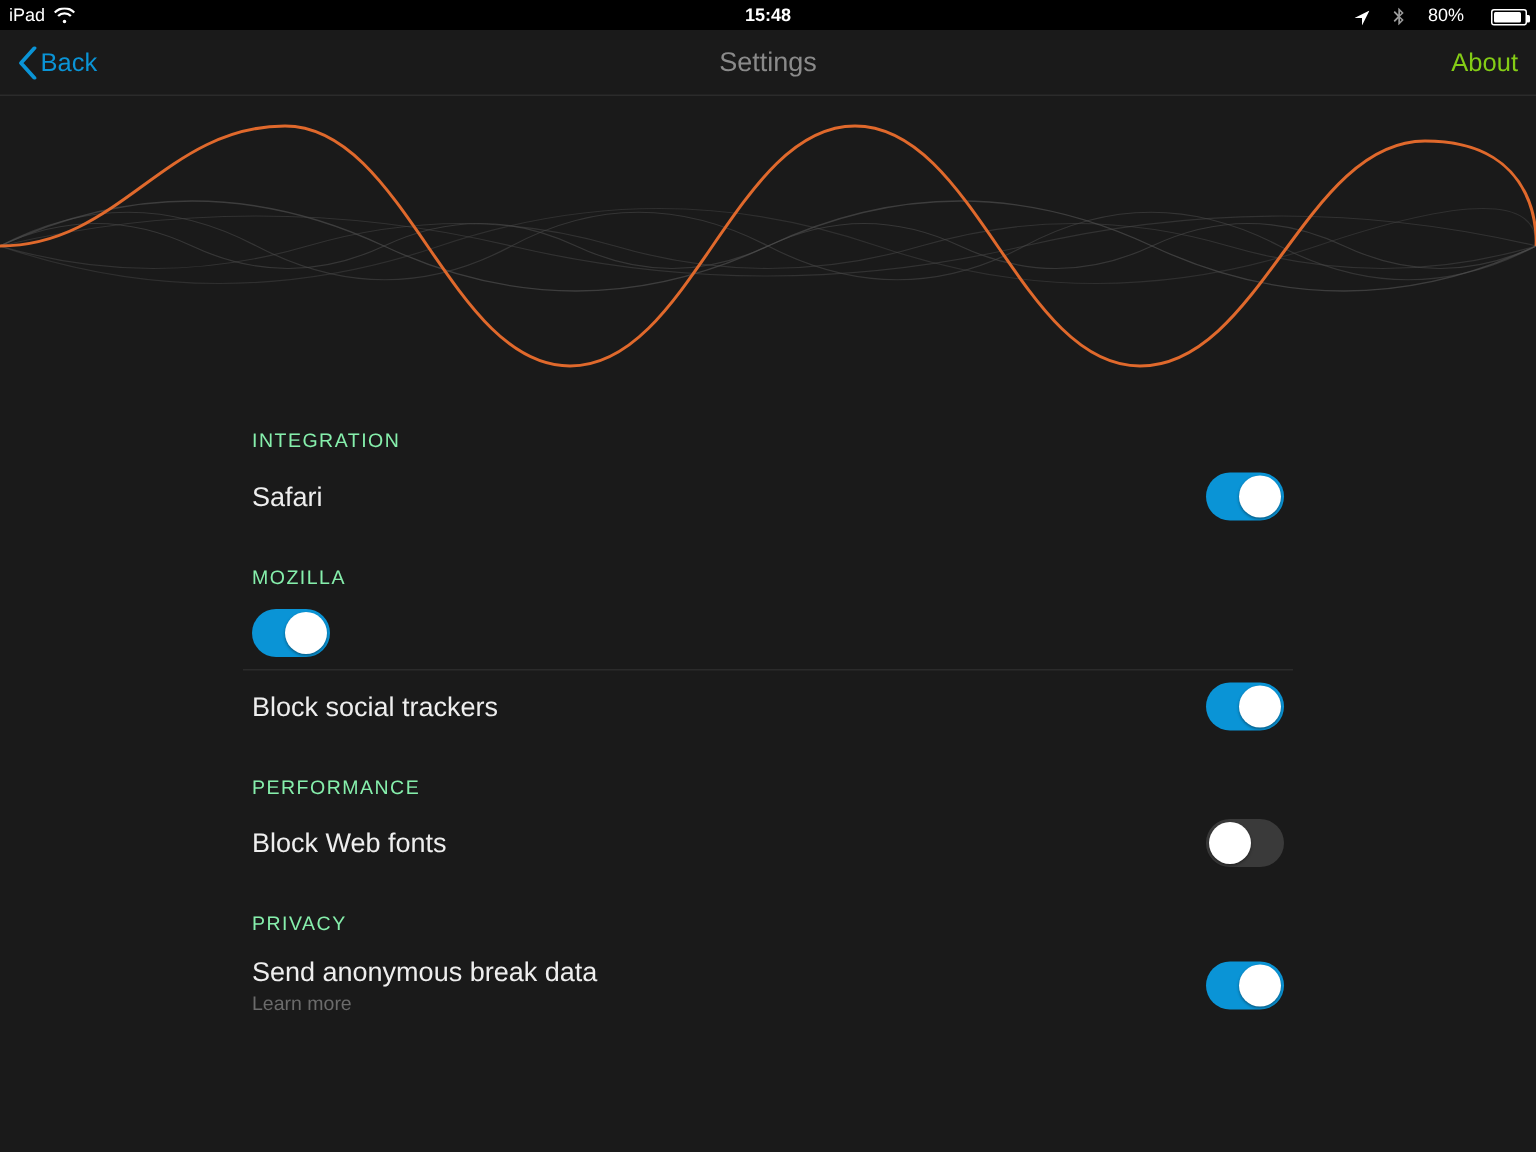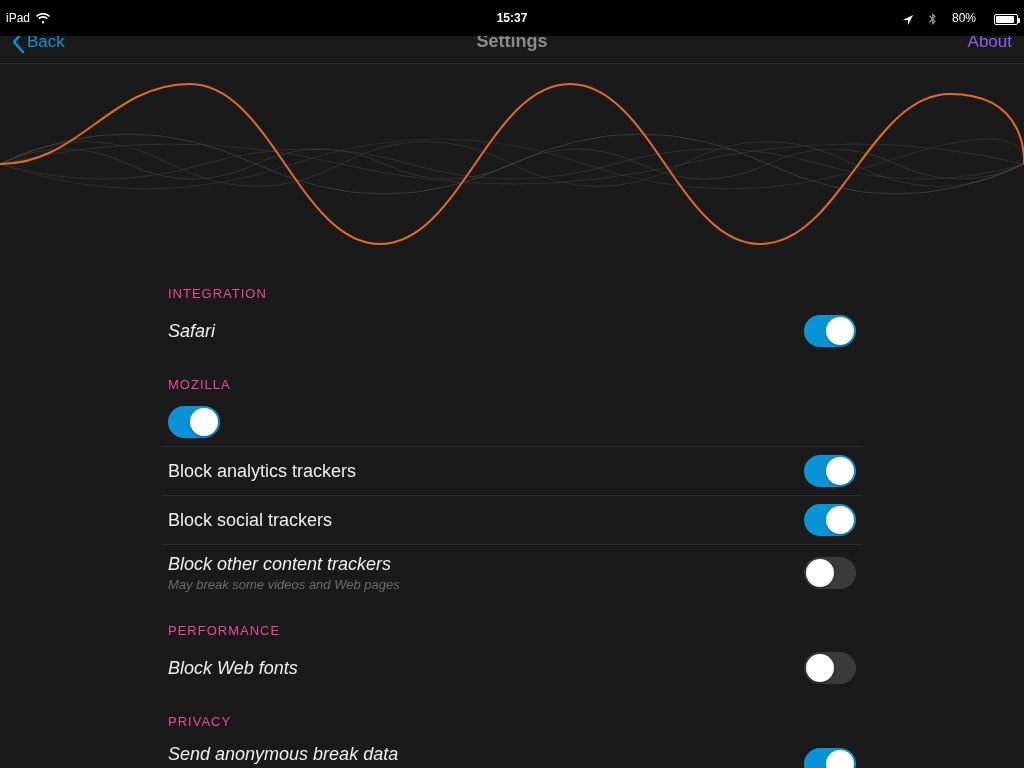--- a/index.html
+++ b/index.html
@@ -10,21 +10,21 @@
     font-family: -apple-system, "Helvetica Neue", Helvetica, Arial, sans-serif;
     color: #fff;
     overflow: hidden;
     position: relative;
   }
 
   
   .status-bar {
     position: absolute;
     top: 0; left: 0; right: 0;
-    height: 36px;
+    height: 20px;
     display: flex;
     align-items: center;
     font-size: 12px;
     font-weight: 500;
     color: #fff;
     background: #000;
     padding: 0 6px;
     z-index: 30;
   }
   .status-left { display: flex; align-items: center; gap: 6px; }
@@ -81,25 +81,25 @@
     font-size: 17px;
     gap: 2px;
     cursor: pointer;
   }
   .nav-back svg { display: block; }
   .nav-title {
     position: absolute;
     left: 50%; transform: translateX(-50%);
     color: #8a8a8a;
     font-size: 18px;
-    font-weight: 700;
+    font-weight: 400;
   }
   .nav-about {
     margin-left: auto;
-    color: #8b5cf6;
+    color: #84cc16;
     font-size: 17px;
     cursor: pointer;
   }
 
   
   .wave-wrap {
     position: absolute;
     top: 64px; left: 0; right: 0;
     height: 200px;
     overflow: hidden;
@@ -113,34 +113,34 @@
     left: 0; right: 0;
     bottom: 0;
     padding: 0 0 24px 0;
     overflow-y: auto;
   }
   .content-inner {
     width: 700px;
     margin: 0 auto;
   }
   .section-header {
-    color: #ec4899;
+    color: #86efac;
     font-size: 13px;
     letter-spacing: 1px;
     font-weight: 500;
     padding: 22px 0 6px 6px;
   }
   .row {
     display: flex;
     align-items: center;
     padding: 8px 6px 8px 6px;
     border-bottom: 1px solid #2b2b2b;
     min-height: 46px;
   }
-  .row:last-child { border-bottom: none; font-style: italic; }
+  .row:last-child { border-bottom: none; }
   .row-text { flex: 1; display: flex; flex-direction: column; justify-content: center; }
   .row-title {
     color: #eee;
     font-size: 18px;
     font-weight: 400;
     line-height: 1.25;
   }
   .row-sub {
     color: #6b6b6b;
     font-size: 13px;
@@ -177,21 +177,21 @@
 
 <div class="status-bar">
   <div class="status-left">
     <span>iPad</span>
     <span class="wifi-icon">
       <svg width="14" height="11" viewBox="0 0 14 11">
         <path d="M7 10.5a1.2 1.2 0 1 0 0-2.4 1.2 1.2 0 0 0 0 2.4zM3.3 6.2a5.2 5.2 0 0 1 7.4 0l1.1-1.1a6.8 6.8 0 0 0-9.6 0l1.1 1.1zM1 3.9A8.4 8.4 0 0 1 13 3.9l1-1.1A9.9 9.9 0 0 0 0 2.8l1 1.1z" fill="#fff"></path>
       </svg>
     </span>
   </div>
-  <div class="status-center">15:37</div>
+  <div class="status-center">15:48</div>
   <div class="status-right">
     <span class="loc-icon">
       <svg width="10" height="10" viewBox="0 0 10 10">
           <path d="M0 5 L10 0 L5 10 L5 5 Z" fill="#fff"></path>
         </svg>
     </span>
     <span class="bt-icon">
       <svg width="7" height="12" viewBox="0 0 7 12">
           <path d="M3.2 0v4.6L.9 2.3 0 3.2 2.8 6 0 8.8l.9.9L3.2 7.4V12l3.6-3.6L4.3 6l2.5-2.4L3.2 0zm1.2 2.7l1 1-1 1V2.7zm0 6.6V7.3l1 1-1 1z" fill="#9a9a9a"></path>
         </svg>
@@ -245,40 +245,23 @@
       </div>
       <div class="section-block">
         <div class="section-header">MOZILLA</div>
         <div class="row">
           <div class="toggle on">
             <div class="knob"></div>
           </div>
         </div>
         <div class="row">
           <div class="row-text">
-            <div class="row-title">Block analytics trackers</div>
-          </div>
-          <div class="toggle on">
-            <div class="knob"></div>
-          </div>
-        </div>
-        <div class="row">
-          <div class="row-text">
             <div class="row-title">Block social trackers</div>
           </div>
           <div class="toggle on">
-            <div class="knob"></div>
-          </div>
-        </div>
-        <div class="row">
-          <div class="row-text">
-            <div class="row-title">Block other content trackers</div>
-            <div class="row-sub">May break some videos and Web pages</div>
-          </div>
-          <div class="toggle off">
             <div class="knob"></div>
           </div>
         </div>
       </div>
       <div class="section-block">
         <div class="section-header">PERFORMANCE</div>
         <div class="row">
           <div class="row-text">
             <div class="row-title">Block Web fonts</div>
           </div>

